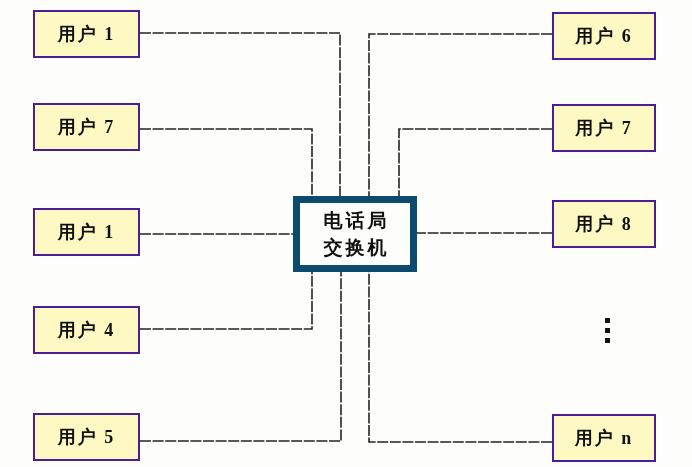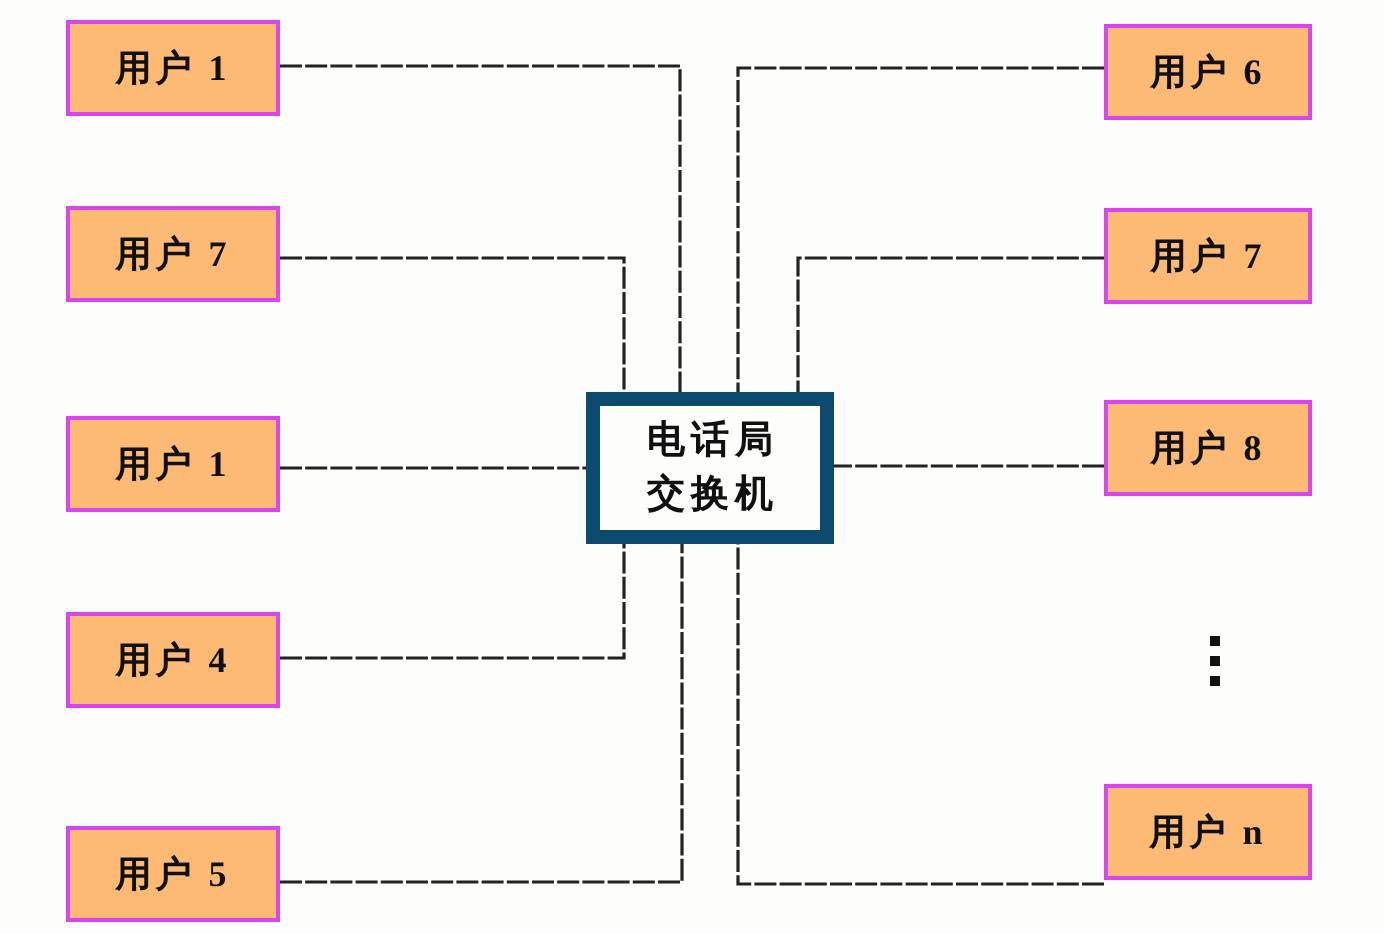--- a/index.html
+++ b/index.html
@@ -25,22 +25,22 @@
   }
   .wires polyline {
     fill: none;
     stroke: #232323;
     stroke-width: 1.6;
     stroke-dasharray: 11 1.6;
   }
   .ubox {
     position: absolute;
     box-sizing: border-box;
-    border: 2px solid #d946ef;
-    background: #fdba74;
+    border: 2px solid #4c1d95;
+    background: #fef9c3;
     display: flex;
     align-items: center;
     justify-content: center;
     font-size: 18px;
     font-weight: bold;
     letter-spacing: 2px;
     white-space: nowrap;
   }
   .ubox.left  { left: 33px;  width: 107px; height: 48px; }
   .ubox.right { left: 552px; width: 104px; height: 48px; }
@@ -114,21 +114,21 @@
 
   <div class="ubox right" style="top:12px">
     <span>用户 6</span>
   </div>
   <div class="ubox right" style="top:104px">
     <span>用户 7</span>
   </div>
   <div class="ubox right" style="top:200px">
     <span>用户 8</span>
   </div>
-  <div class="ubox right" style="top:392px">
+  <div class="ubox right" style="top:414px">
     <span>用户 n</span>
   </div>
 
   <div class="center-box">
     <span>电话局</span>
     <span>交换机</span>
   </div>
 
   <div class="v-ellipsis">
     <i></i>

